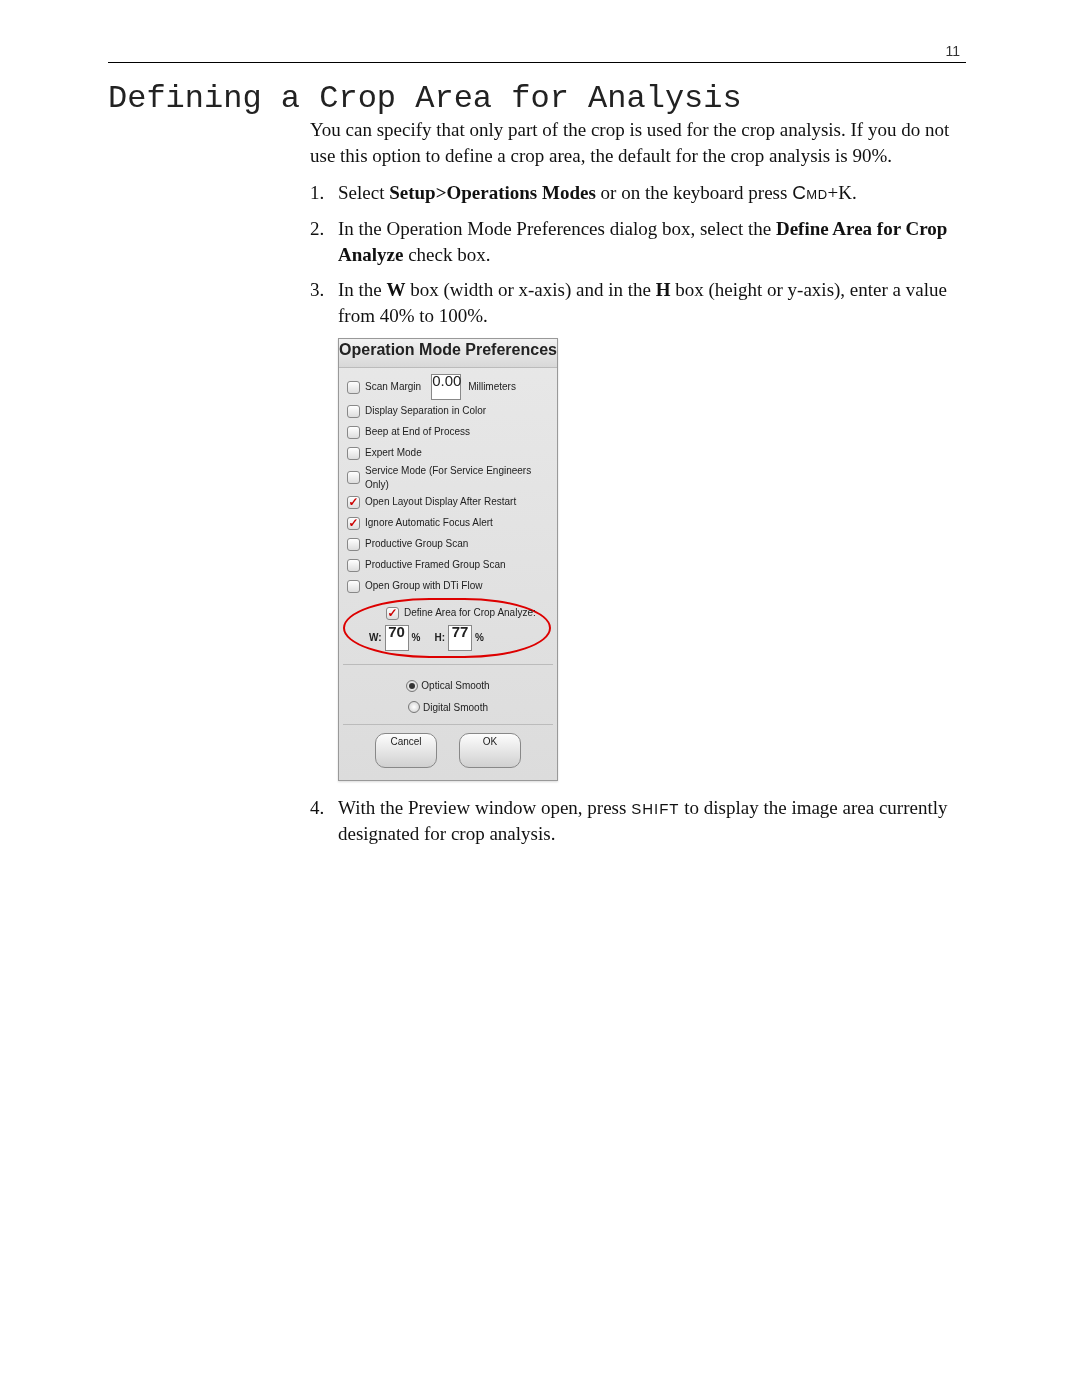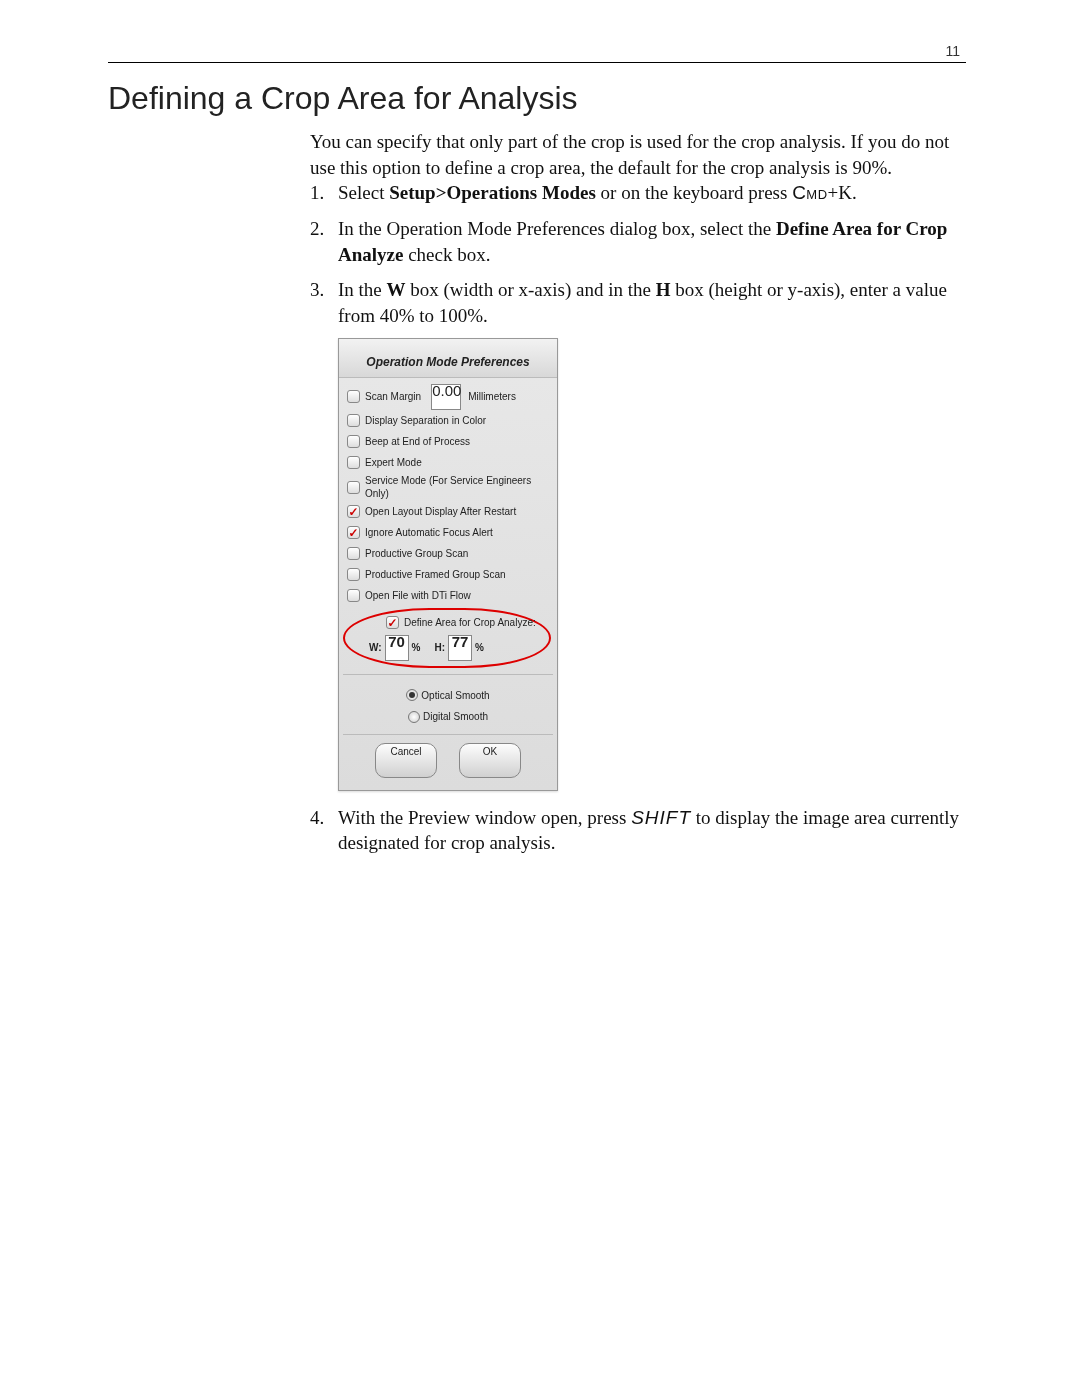--- a/index.html
+++ b/index.html
@@ -26,74 +26,71 @@
     right: 114px;
     border-top: 1px solid #000;
   }
   .content {
     position: absolute;
     top: 80px;
     left: 108px;
     right: 110px;
   }
   .heading {
-    font-family: Liberation Sans, sans-serif;
+    font-family: Liberation Mono, monospace;
     font-size: 32px;
     font-weight: 400;
     color: #222;
-    margin-bottom: 12px;
   }
   .body-text {
     margin-left: 202px;
     font-size: 19px;
     line-height: 1.35;
     color: #111;
   }
-  .intro { }
+  .intro { margin-bottom: 12px; }
   .step {
     display: flex;
     margin-bottom: 10px;
   }
   .step-num {
     width: 28px;
     flex-shrink: 0;
   }
   .step-body { flex: 1; }
   .smallcaps {
     font-variant: small-caps;
     font-family: 'Segoe UI', Arial, sans-serif;
     letter-spacing: 0.5px;
   }
   .smallcaps-shift {
     font-family: 'Segoe UI', Arial, sans-serif;
-    font-size: 19px;
+    font-size: 15px;
     letter-spacing: 1px;
-    font-style: italic;
   }
   
   .dialog-wrap {
     margin: 10px 0 14px 28px;
   }
   .dialog {
     width: 220px;
     background: linear-gradient(#e8e8e8, #dcdcdc);
     border: 1px solid #999;
     font-family: 'Lucida Grande', Arial, sans-serif;
     font-size: 10px;
     color: #222;
     box-shadow: 0 1px 2px rgba(0,0,0,0.15);
   }
   .dialog-title {
     text-align: center;
     font-weight: bold;
-    font-size: 12px;
-    padding: 15px 0 6px;
+    font-size: 16px;
+    padding: 0 0 6px;
     background: linear-gradient(#f2f2f2, #d8d8d8);
     border-bottom: 1px solid #bbb;
-    font-style: italic;
   }
   .dialog-body {
     padding: 6px 8px 8px;
   }
   .opt-row {
     display: flex;
     align-items: center;
     min-height: 20px;
     margin-bottom: 1px;
   }
@@ -272,21 +269,21 @@
             <span>Productive Group Scan</span>
           </div>
 
           <div class="opt-row">
             <span class="cb"></span>
             <span>Productive Framed Group Scan</span>
           </div>
 
           <div class="opt-row">
             <span class="cb"></span>
-            <span>Open File with DTi Flow</span>
+            <span>Open Group with DTi Flow</span>
           </div>
 
           <div class="red-ellipse">
             <div class="opt-row" style="margin-bottom:0;padding-left:35px;">
               <span class="cb checked"></span>
               <span>Define Area for Crop Analyze:</span>
             </div>
             <div class="wh-row">
               <span>W:</span>
               <span class="txtfield">70</span>

